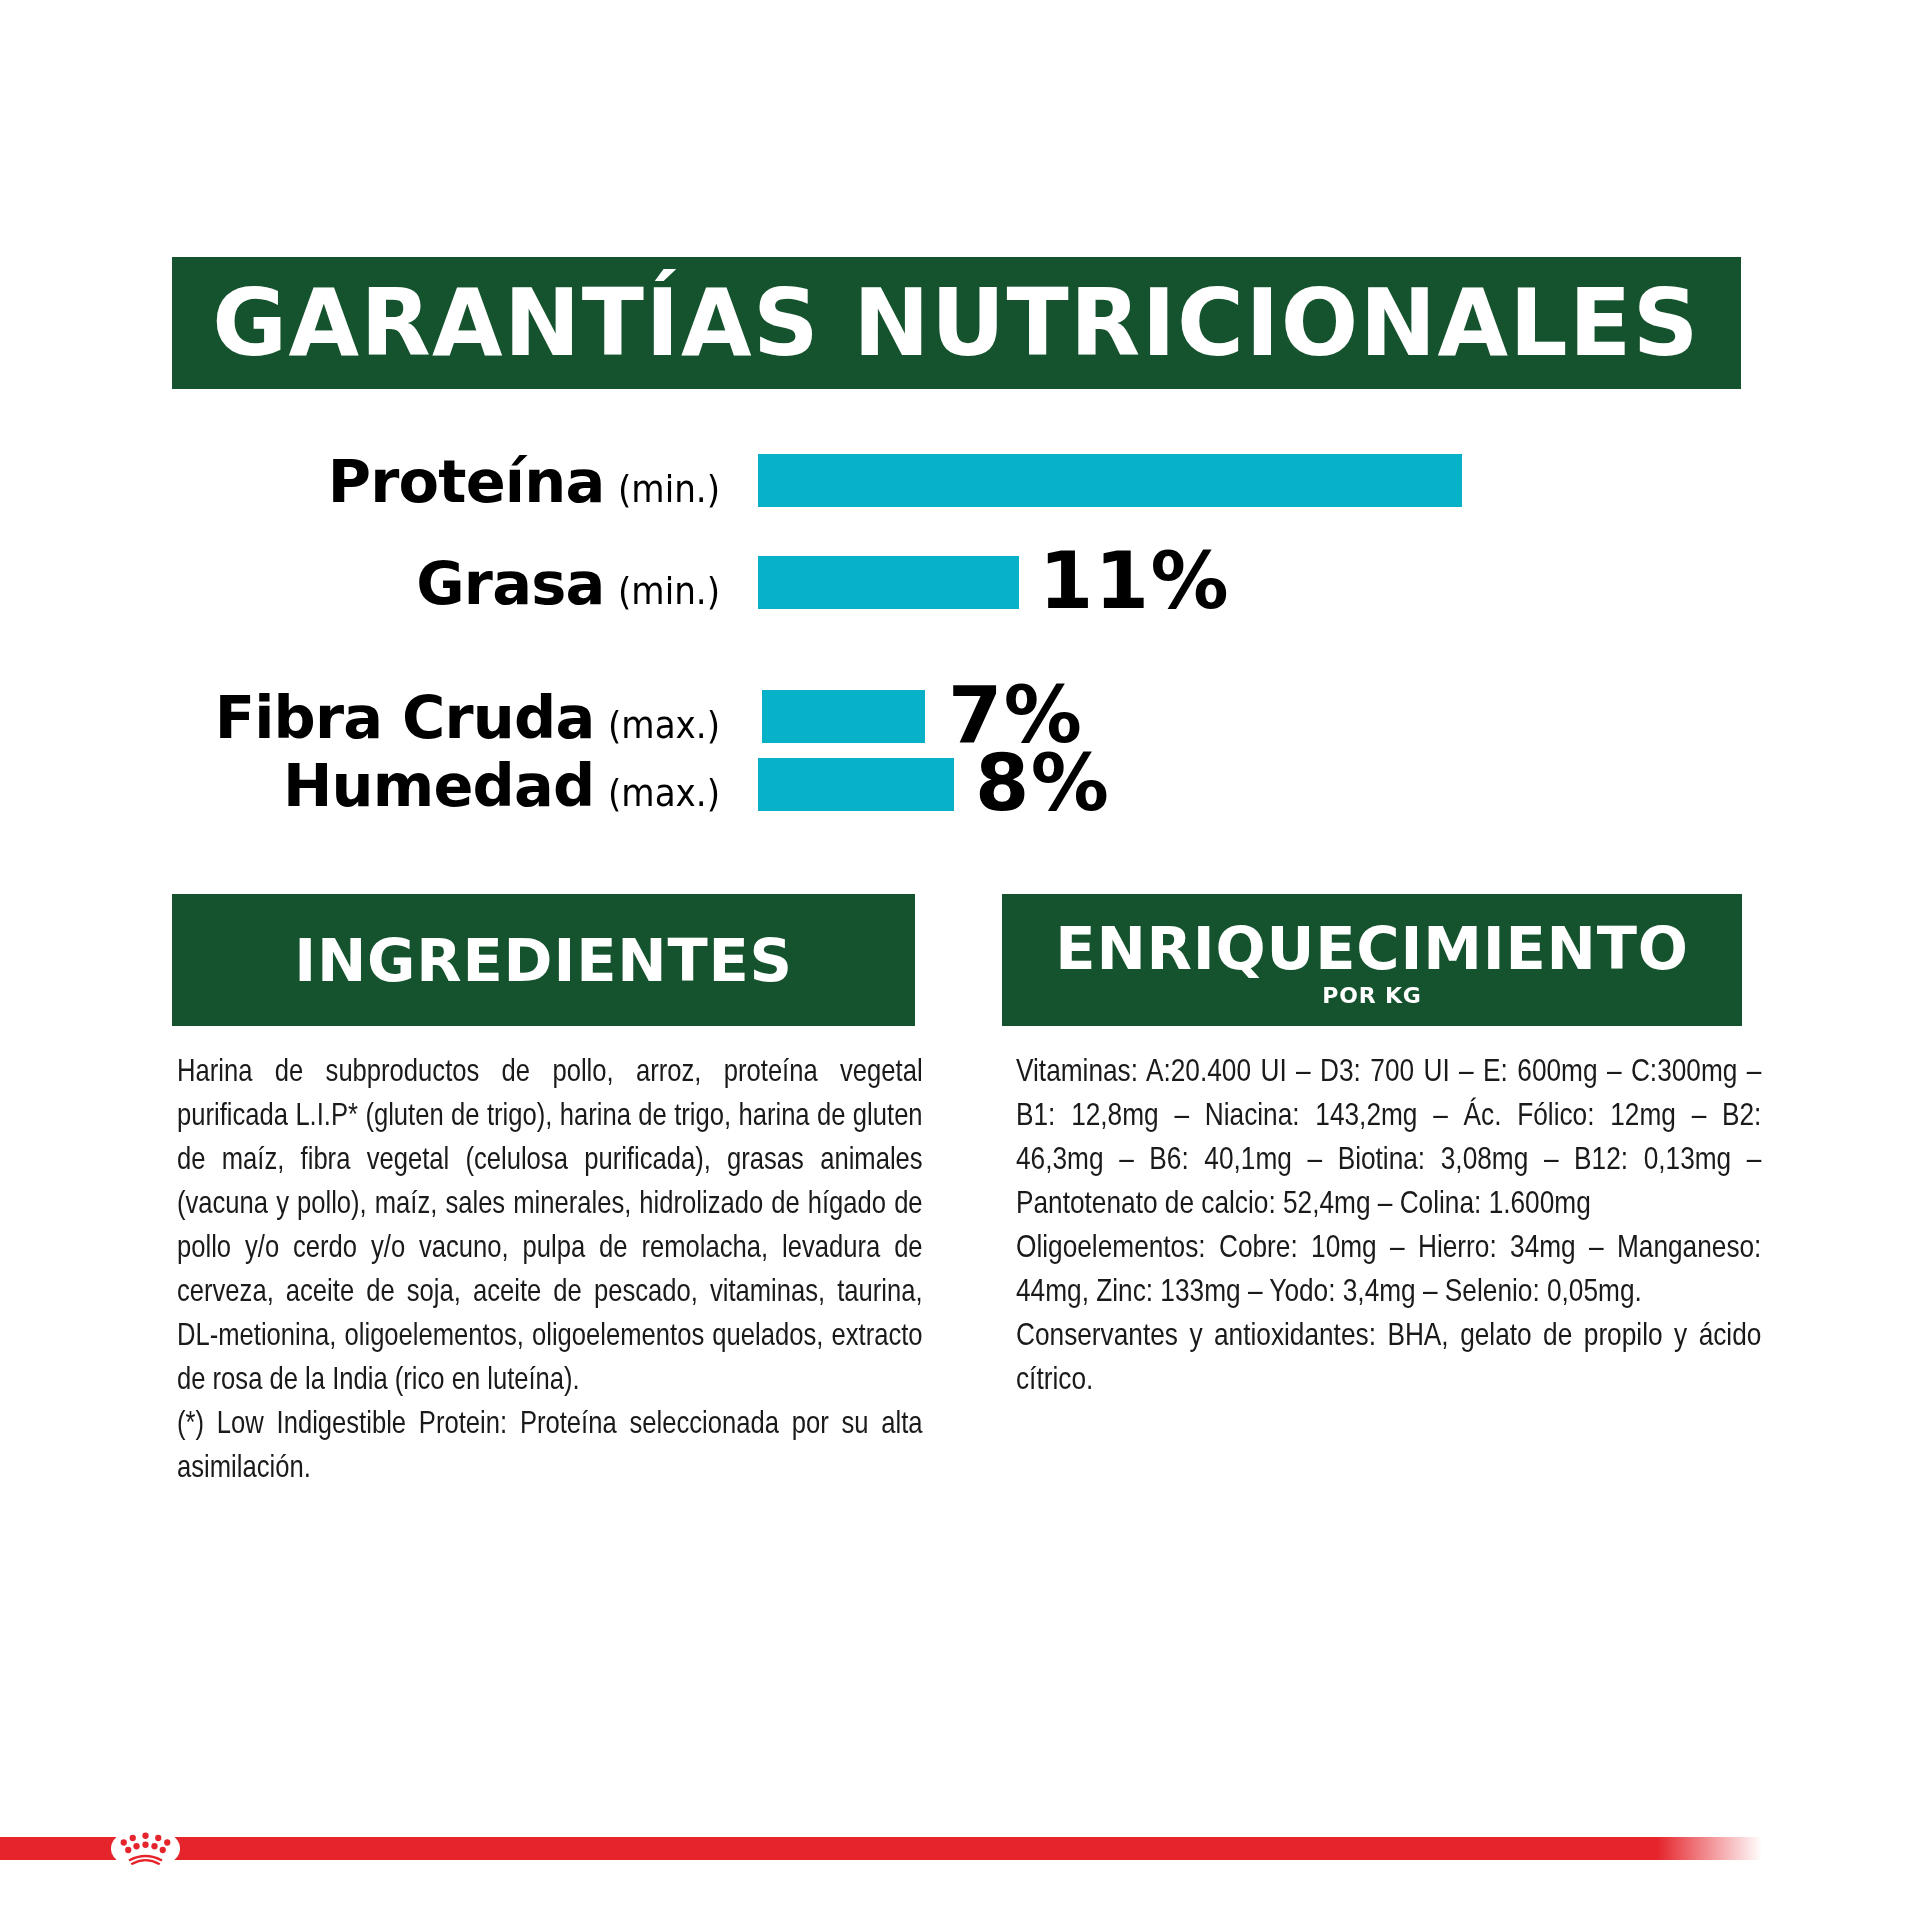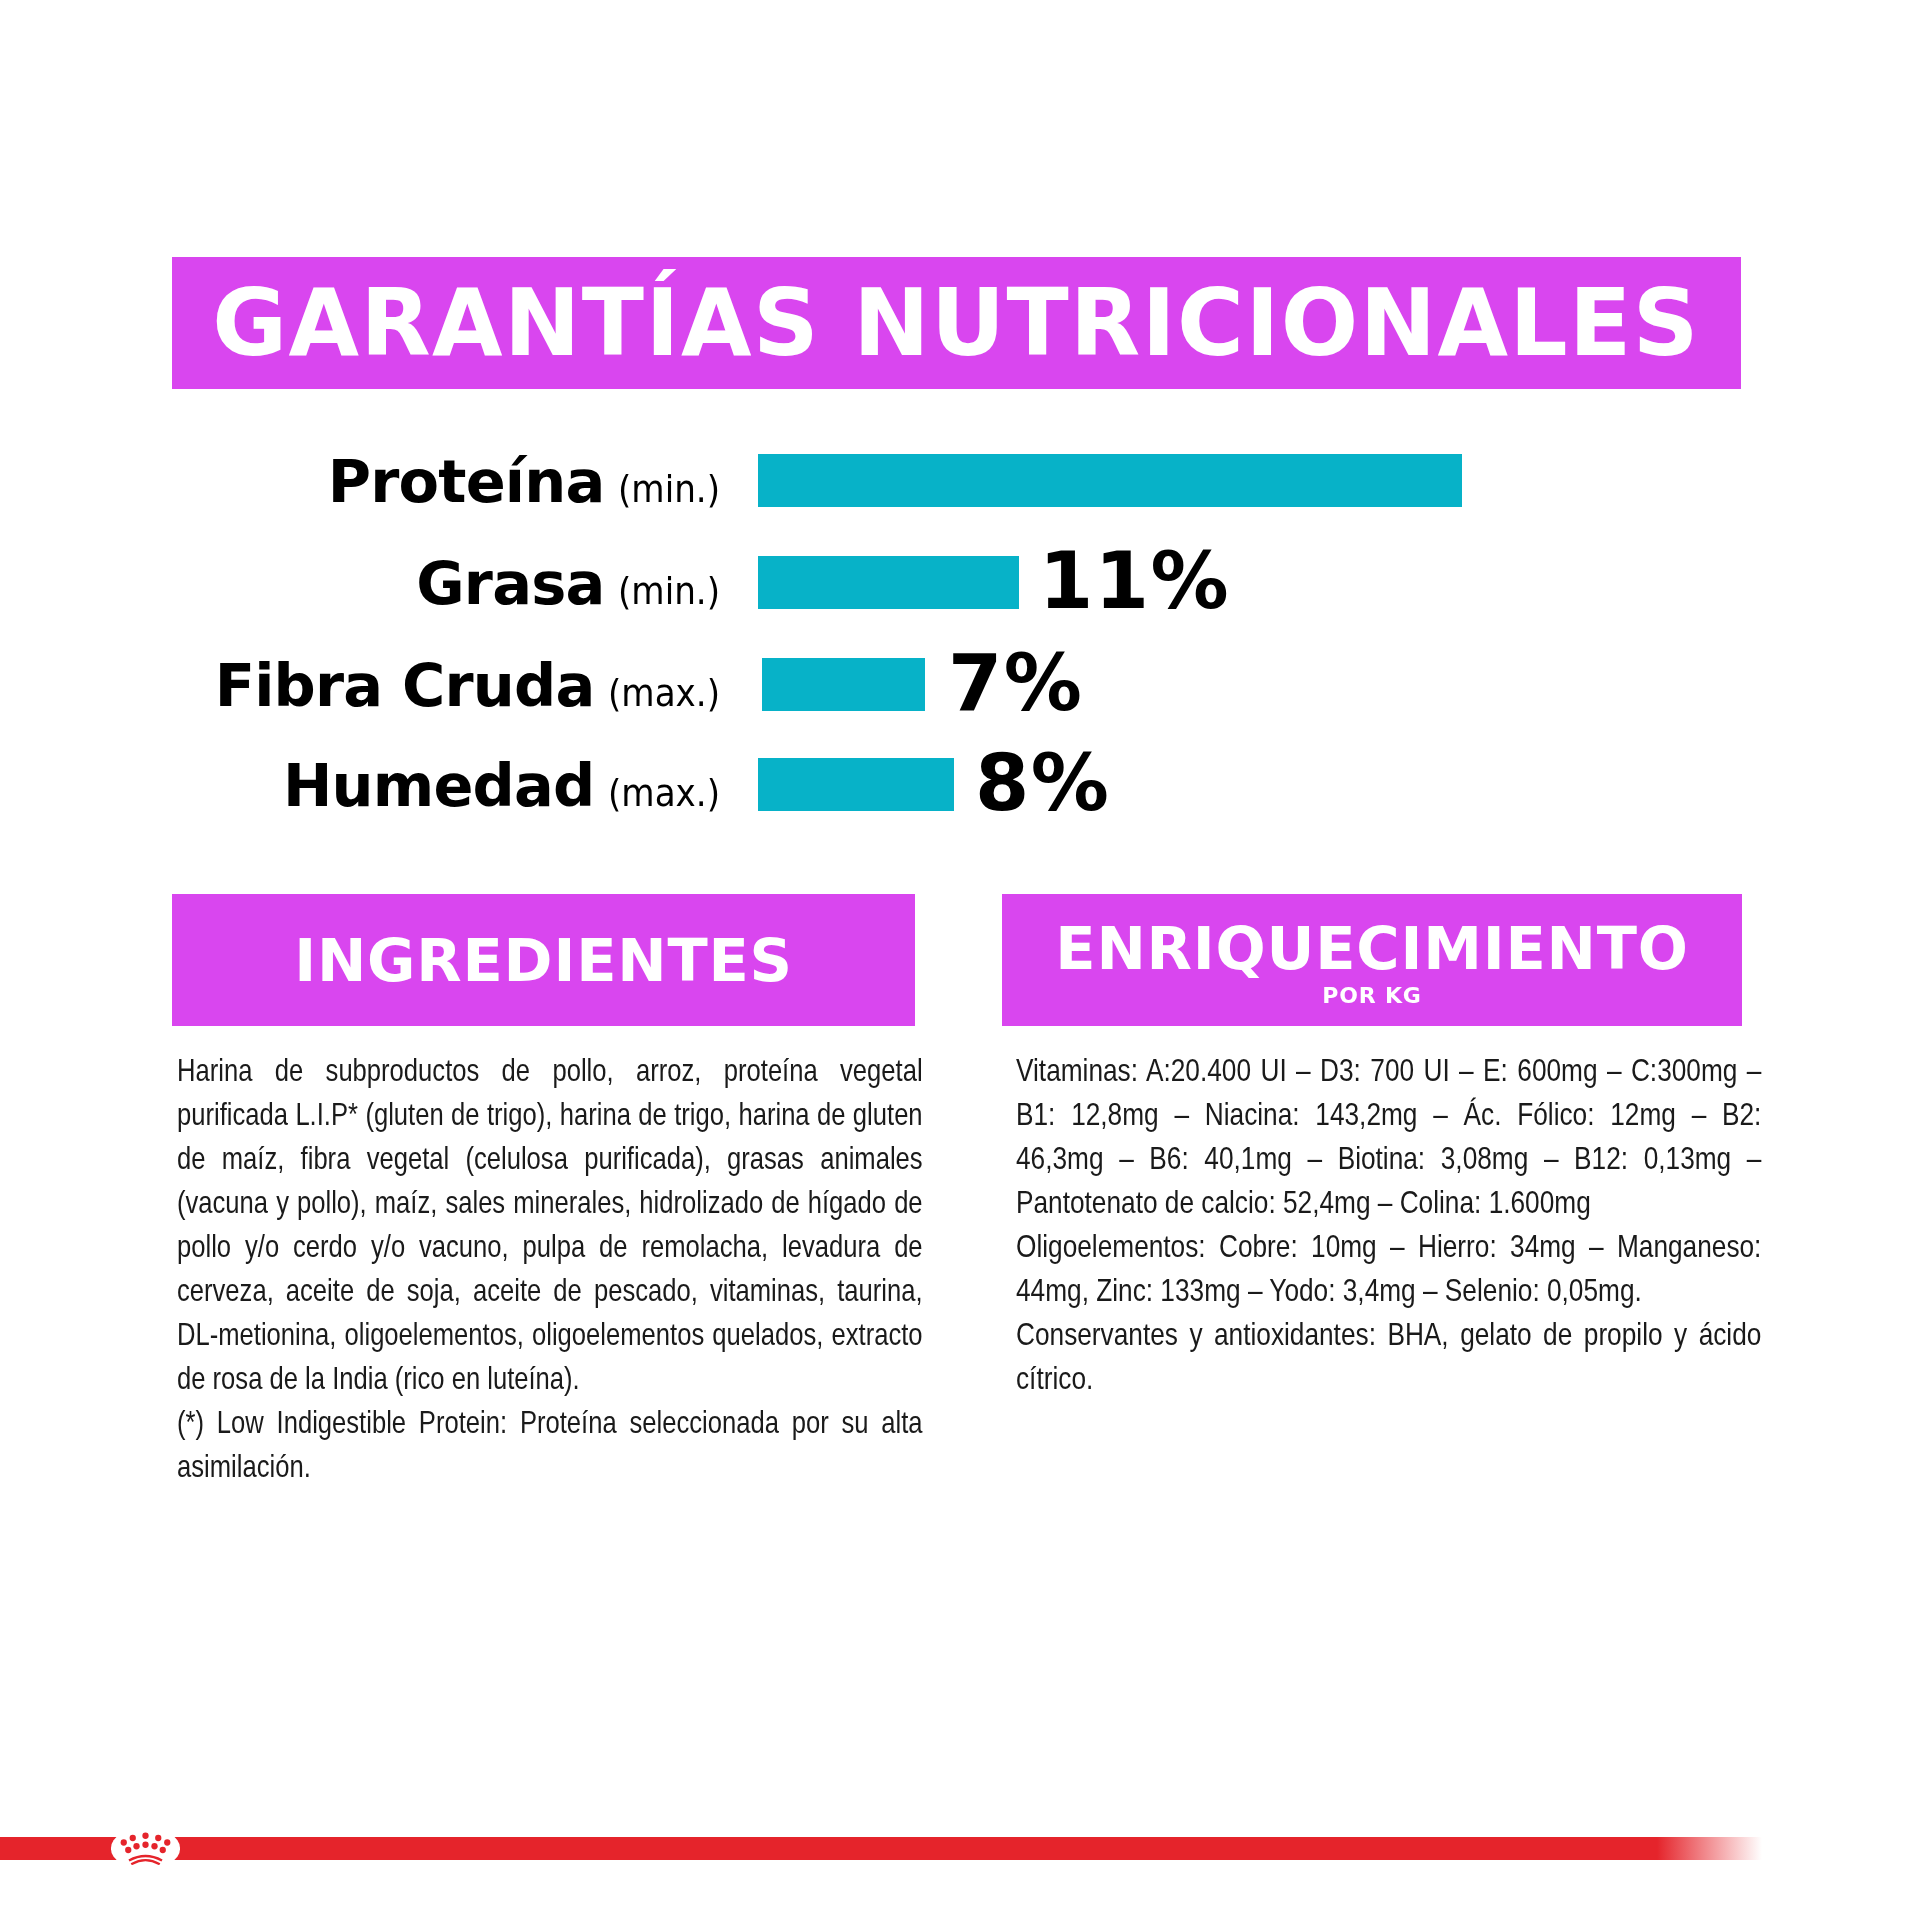--- a/index.html
+++ b/index.html
@@ -1,18 +1,18 @@
 <!DOCTYPE html>
 <html style="font-size:12px"><head>
 <meta charset="utf-8">
 <style>
   html, body { margin: 0; padding: 0; background: #ffffff; }
   body { width: 1924px; height: 1924px; position: relative; overflow: hidden; font-family: "DejaVu Sans", "Liberation Sans", sans-serif; color: #000; }
 
-  .teal-box { position: absolute; background: #d946ef; color: #fff; display: flex; flex-direction: column; align-items: center; justify-content: center; box-sizing: border-box; }
+  .teal-box { position: absolute; background: #14532d; color: #fff; display: flex; flex-direction: column; align-items: center; justify-content: center; box-sizing: border-box; }
 
   #main-header { left: 172px; top: 257px; width: 1569px; height: 132px; }
   #main-header .title { font-family: "DejaVu Sans", sans-serif; font-weight: bold; font-size: 93px; letter-spacing: 1.5px; line-height: 1; transform: scaleX(0.98); white-space: nowrap; }
 
   .row { position: absolute; left: 0; width: 1924px; height: 53px; }
   .row .label { position: absolute; right: calc(1924px - 720px); top: 50%; transform: translateY(-50%); white-space: nowrap; font-size: 59px; line-height: 1; }
   .row .label .name { font-weight: bold; letter-spacing: -0.8px; }
   .row .label .qual { font-family: "DejaVu Sans Condensed", "DejaVu Sans", sans-serif; font-weight: normal; font-size: 38px; margin-left: 13.5px; }
   .row .bar { position: absolute; top: 0; height: 100%; background: #07b2c8; }
   .row .pct { position: absolute; top: 50%; transform: translateY(-52%); font-weight: bold; font-size: 78px; line-height: 1; letter-spacing: 1.5px; }
@@ -44,21 +44,21 @@
     <span class="label"><span class="name">Proteína</span><span class="qual">(min.)</span></span>
     <div class="bar" style="left:758px;width:704px;"></div>
   </div>
 
   <div class="row" style="top:556px;">
     <span class="label"><span class="name">Grasa</span><span class="qual">(min.)</span></span>
     <div class="bar" style="left:758px;width:261px;"></div>
     <span class="pct" style="left:1039px;">11%</span>
   </div>
 
-  <div class="row" style="top:658px;text-align:right;">
+  <div class="row" style="top:690px;text-align:right;">
     <span class="label"><span class="name">Fibra Cruda</span><span class="qual">(max.)</span></span>
     <div class="bar" style="left:762px;width:163px;"></div>
     <span class="pct" style="left:948px;">7%</span>
   </div>
 
   <div class="row" style="top:758px;">
     <span class="label"><span class="name">Humedad</span><span class="qual">(max.)</span></span>
     <div class="bar" style="left:758px;width:196px;"></div>
     <span class="pct" style="left:975px;">8%</span>
   </div>

